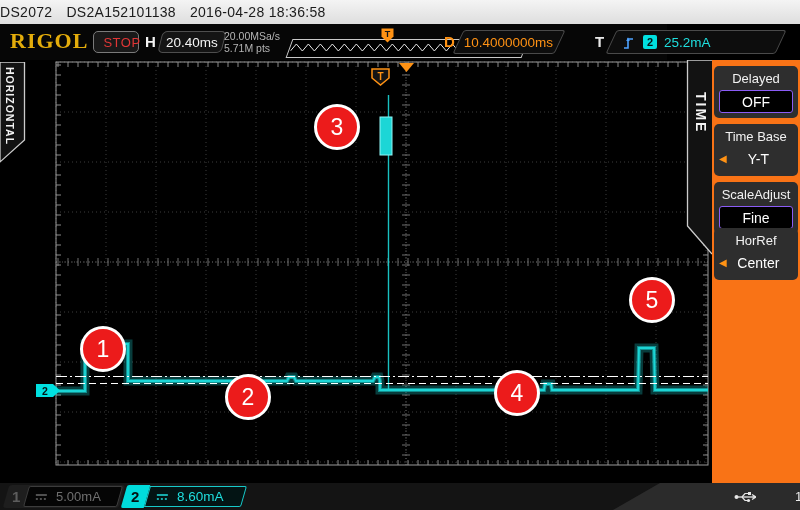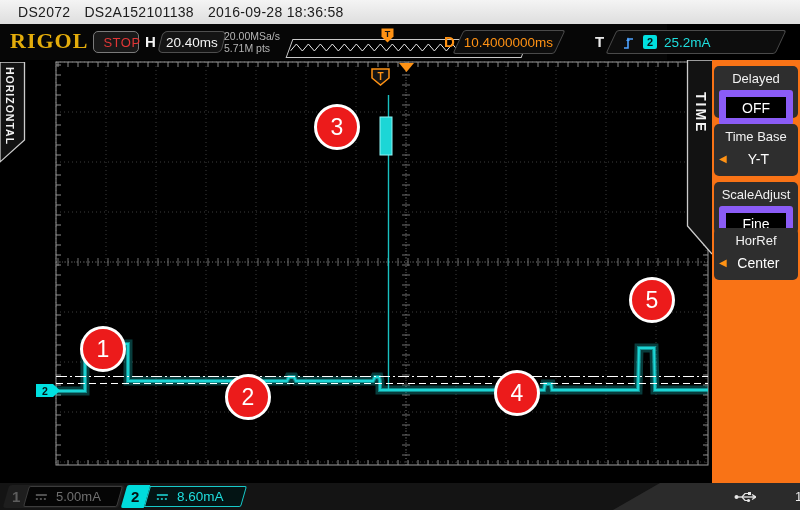--- a/index.html
+++ b/index.html
@@ -2,21 +2,21 @@
 <html><head>
 <meta charset="utf-8">
 <style>
   html,body{margin:0;padding:0;background:#000;}
   body{font-family:"Liberation Sans",sans-serif;-webkit-font-smoothing:antialiased;}
   #screen{position:relative;width:800px;height:510px;overflow:hidden;background:#000;}
 
   
   .titlebar{position:absolute;left:0;top:0;width:800px;height:24px;
     background:linear-gradient(#f4f4f4,#dedede);color:#1b1b1b;font-size:14px;
-    display:flex;align-items:center;padding-left:18px;box-sizing:border-box;letter-spacing:.3px;}
+    display:flex;align-items:center;box-sizing:border-box;letter-spacing:.3px;}
   .titlebar span{margin-right:14px;}
 
   
   .statusbar{position:absolute;left:0;top:24px;width:667px;height:36px;background:#060606;}
   .logo{position:absolute;left:10px;top:4px;font-family:"Liberation Serif",serif;
     font-weight:bold;font-size:22px;color:#e3ac0b;letter-spacing:1px;}
   .stopbox{position:absolute;left:93px;top:7px;width:44px;height:20px;background:#191919;
     border:1px solid #7a7a7a;border-radius:5px;display:flex;align-items:center;justify-content:center;}
   .stopbox span{color:#e03636;font-weight:normal;font-size:13px;letter-spacing:.5px;margin-left:12px;}
   .hlabel{position:absolute;left:145px;top:9px;color:#f2f2f2;font-weight:bold;font-size:15px;}
@@ -65,21 +65,21 @@
   .htab .vtext{position:absolute;left:4px;top:5px;writing-mode:vertical-rl;
     color:#f2f2f2;font-weight:bold;font-size:10.5px;letter-spacing:1px;}
 
   
   .menupanel{position:absolute;left:712px;top:0;width:88px;height:423px;background:#f97316;z-index:4;}
   .menutab{position:absolute;left:684px;top:0px;width:28px;height:196px;z-index:4;}
   .menutab .vtext{position:absolute;left:9px;top:32px;writing-mode:vertical-rl;
     color:#f4f4f4;font-weight:bold;font-size:14px;letter-spacing:2px;}
   .mcard{position:absolute;left:2px;width:84px;height:52px;background:#2e2e2e;border-radius:5px;}
   .mcard .mlabel{text-align:center;color:#f2f2f2;font-size:13px;margin-top:5px;}
-  .mval-box{margin:4px 5px 0 5px;height:21px;background:#000;border:7px solid #8b5cf6;
+  .mval-box{margin:4px 5px 0 5px;height:21px;background:#000;border:1px solid #8b5cf6;
     border-radius:3px;display:flex;align-items:center;justify-content:center;color:#fff;font-size:14px;}
   .mval-arrow{margin-top:4px;height:21px;display:flex;align-items:center;color:#fff;font-size:14px;}
   .mval-arrow .arr{color:#ff9214;font-size:10px;margin:0 6px 0 5px;}
   .mval-arrow .txt{flex:1;text-align:center;margin-right:14px;}
 
   
   .bottombar{position:absolute;left:0;top:483px;width:800px;height:27px;background:#141414;}
   .bb-right{position:absolute;left:605px;top:0;width:195px;height:27px;background:#2b2b2b;
     clip-path:polygon(55px 0,100% 0,100% 100%,8px 100%);}
   .chblock{position:absolute;top:2px;height:23px;transform:skewX(-16deg);display:flex;align-items:center;}
@@ -99,21 +99,21 @@
   .usb{position:absolute;left:734px;top:8px;}
 </style>
 </head>
 <body>
 
 <div id="screen">
 
   <div class="titlebar">
     <span>DS2072</span>
     <span>DS2A152101138</span>
-    <span>2016-09-28  18:36:58</span>
+    <span>2016-04-28  18:36:58</span>
   </div>
 
   <div class="statusbar">
     <div class="logo">RIGOL</div>
     <div class="stopbox">
       <span>STOP</span>
     </div>
     <div class="hlabel">H</div>
     <div class="tbbox">
       <span>20.40ms</span>

